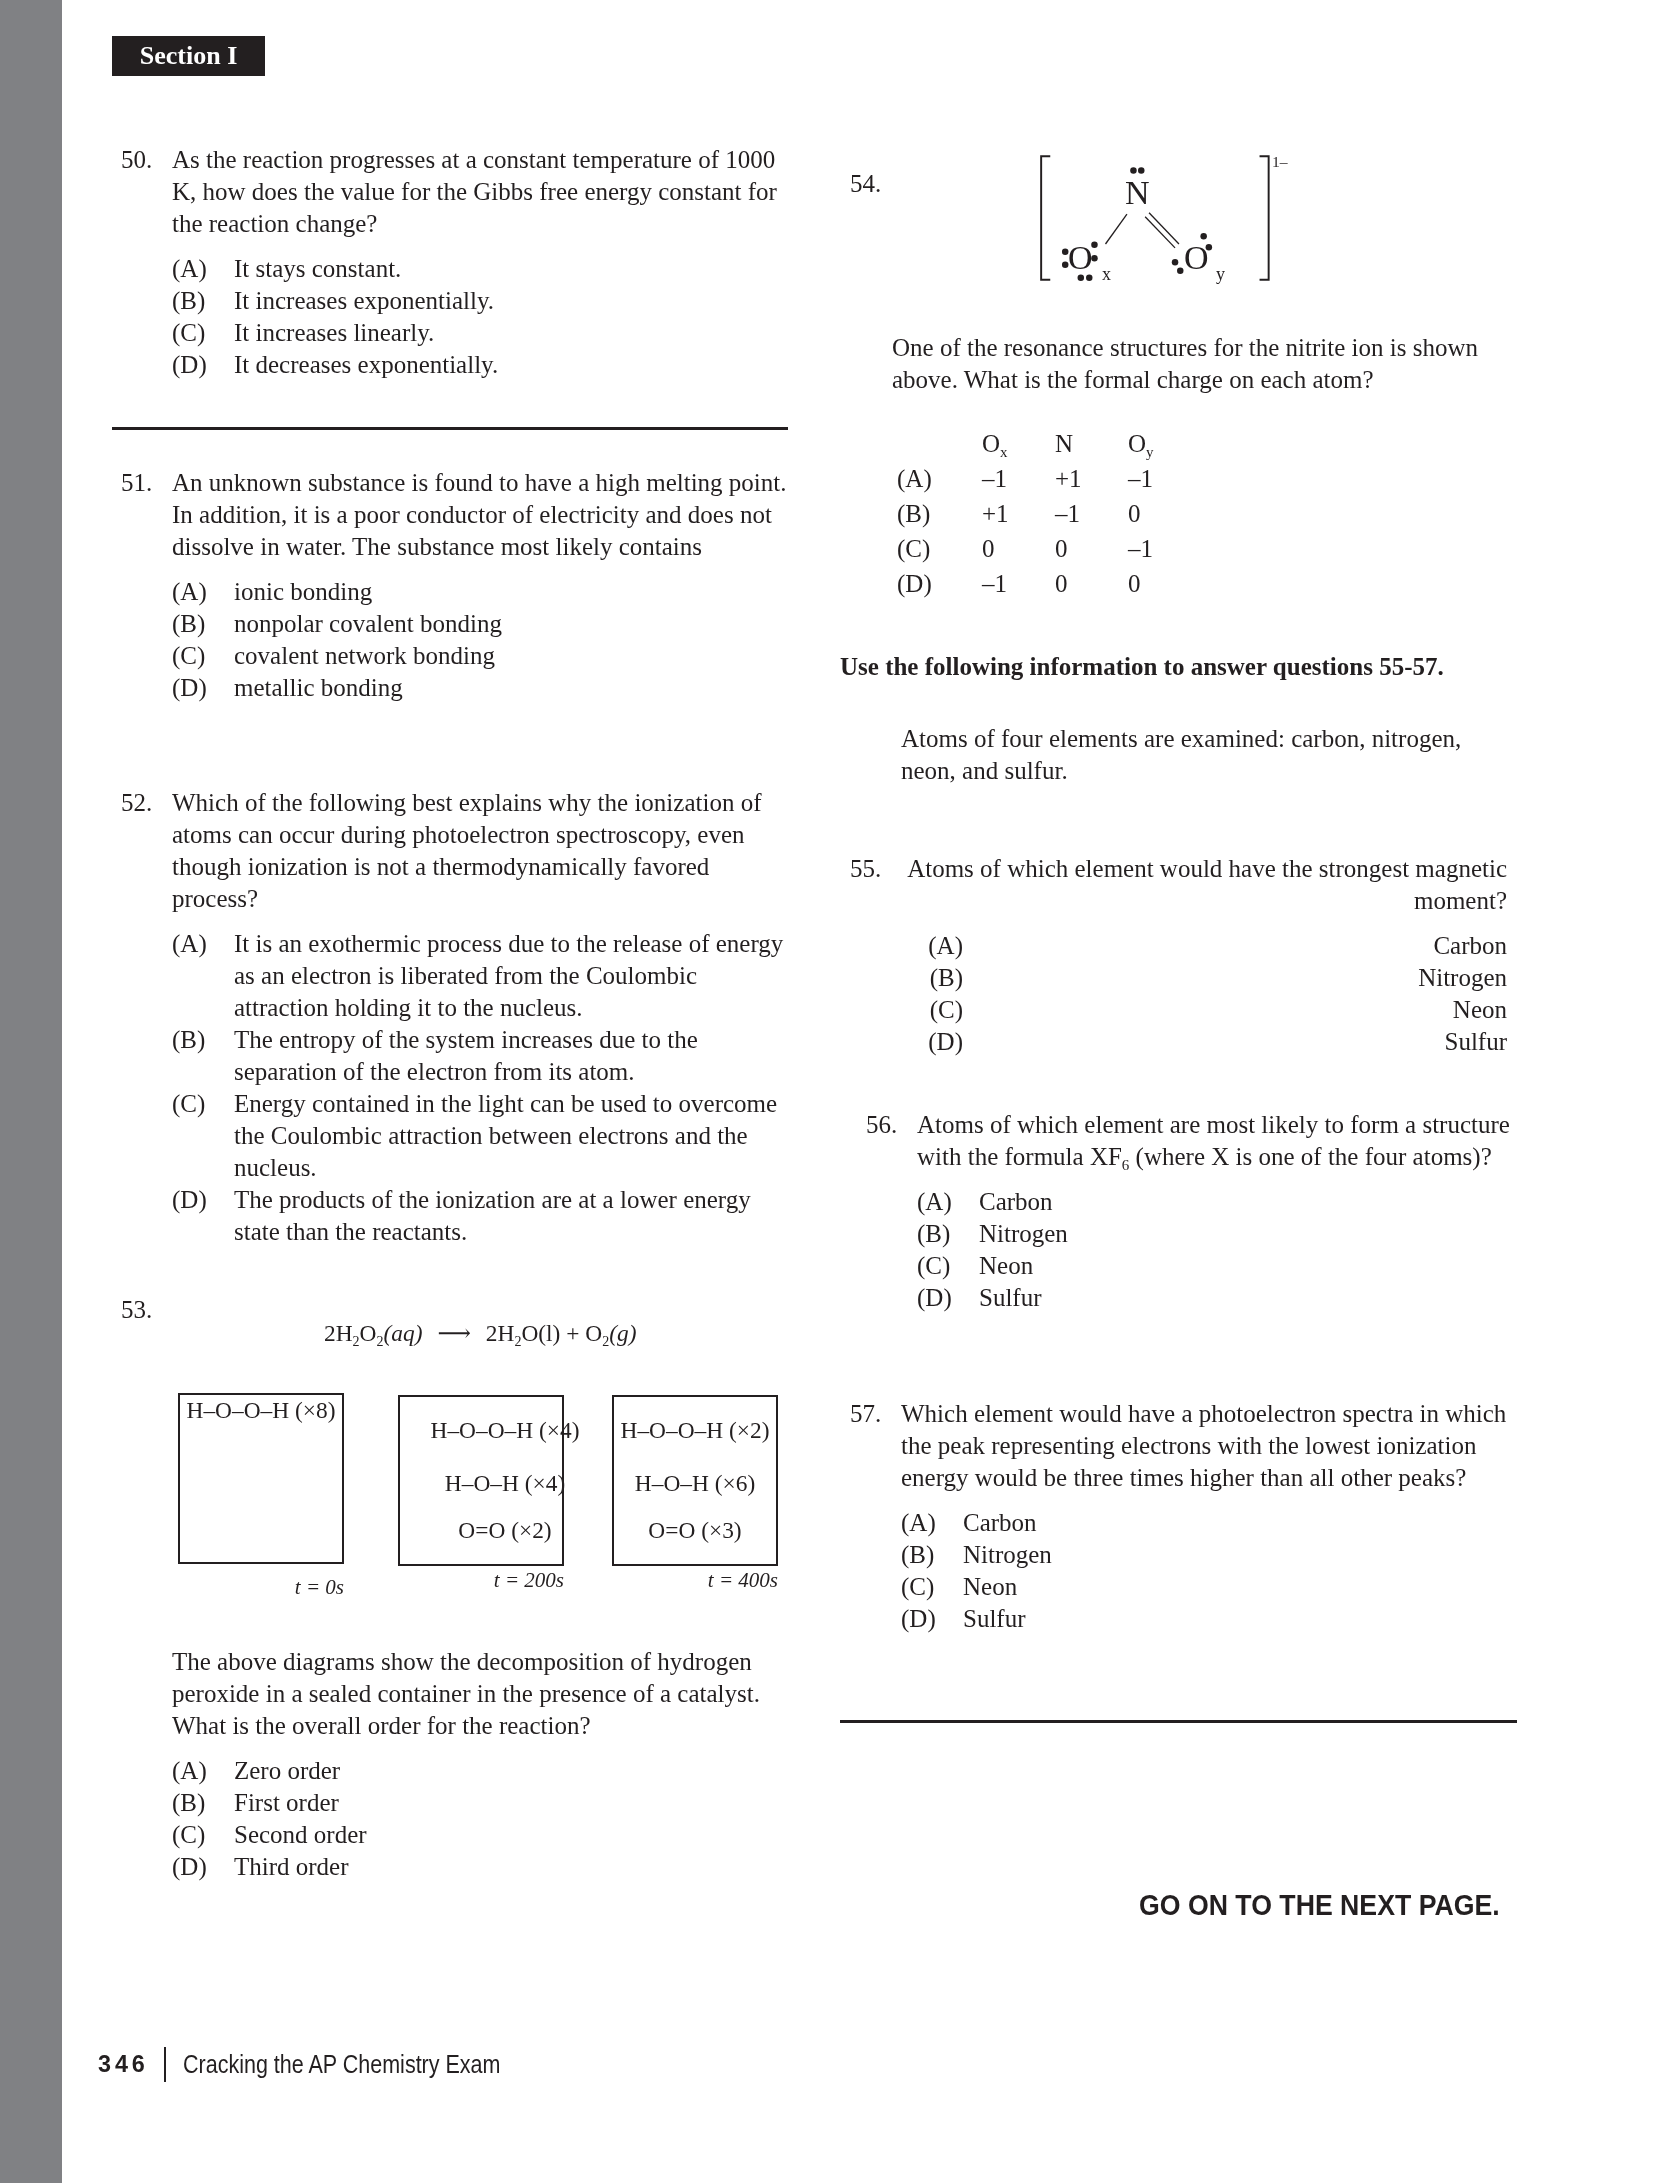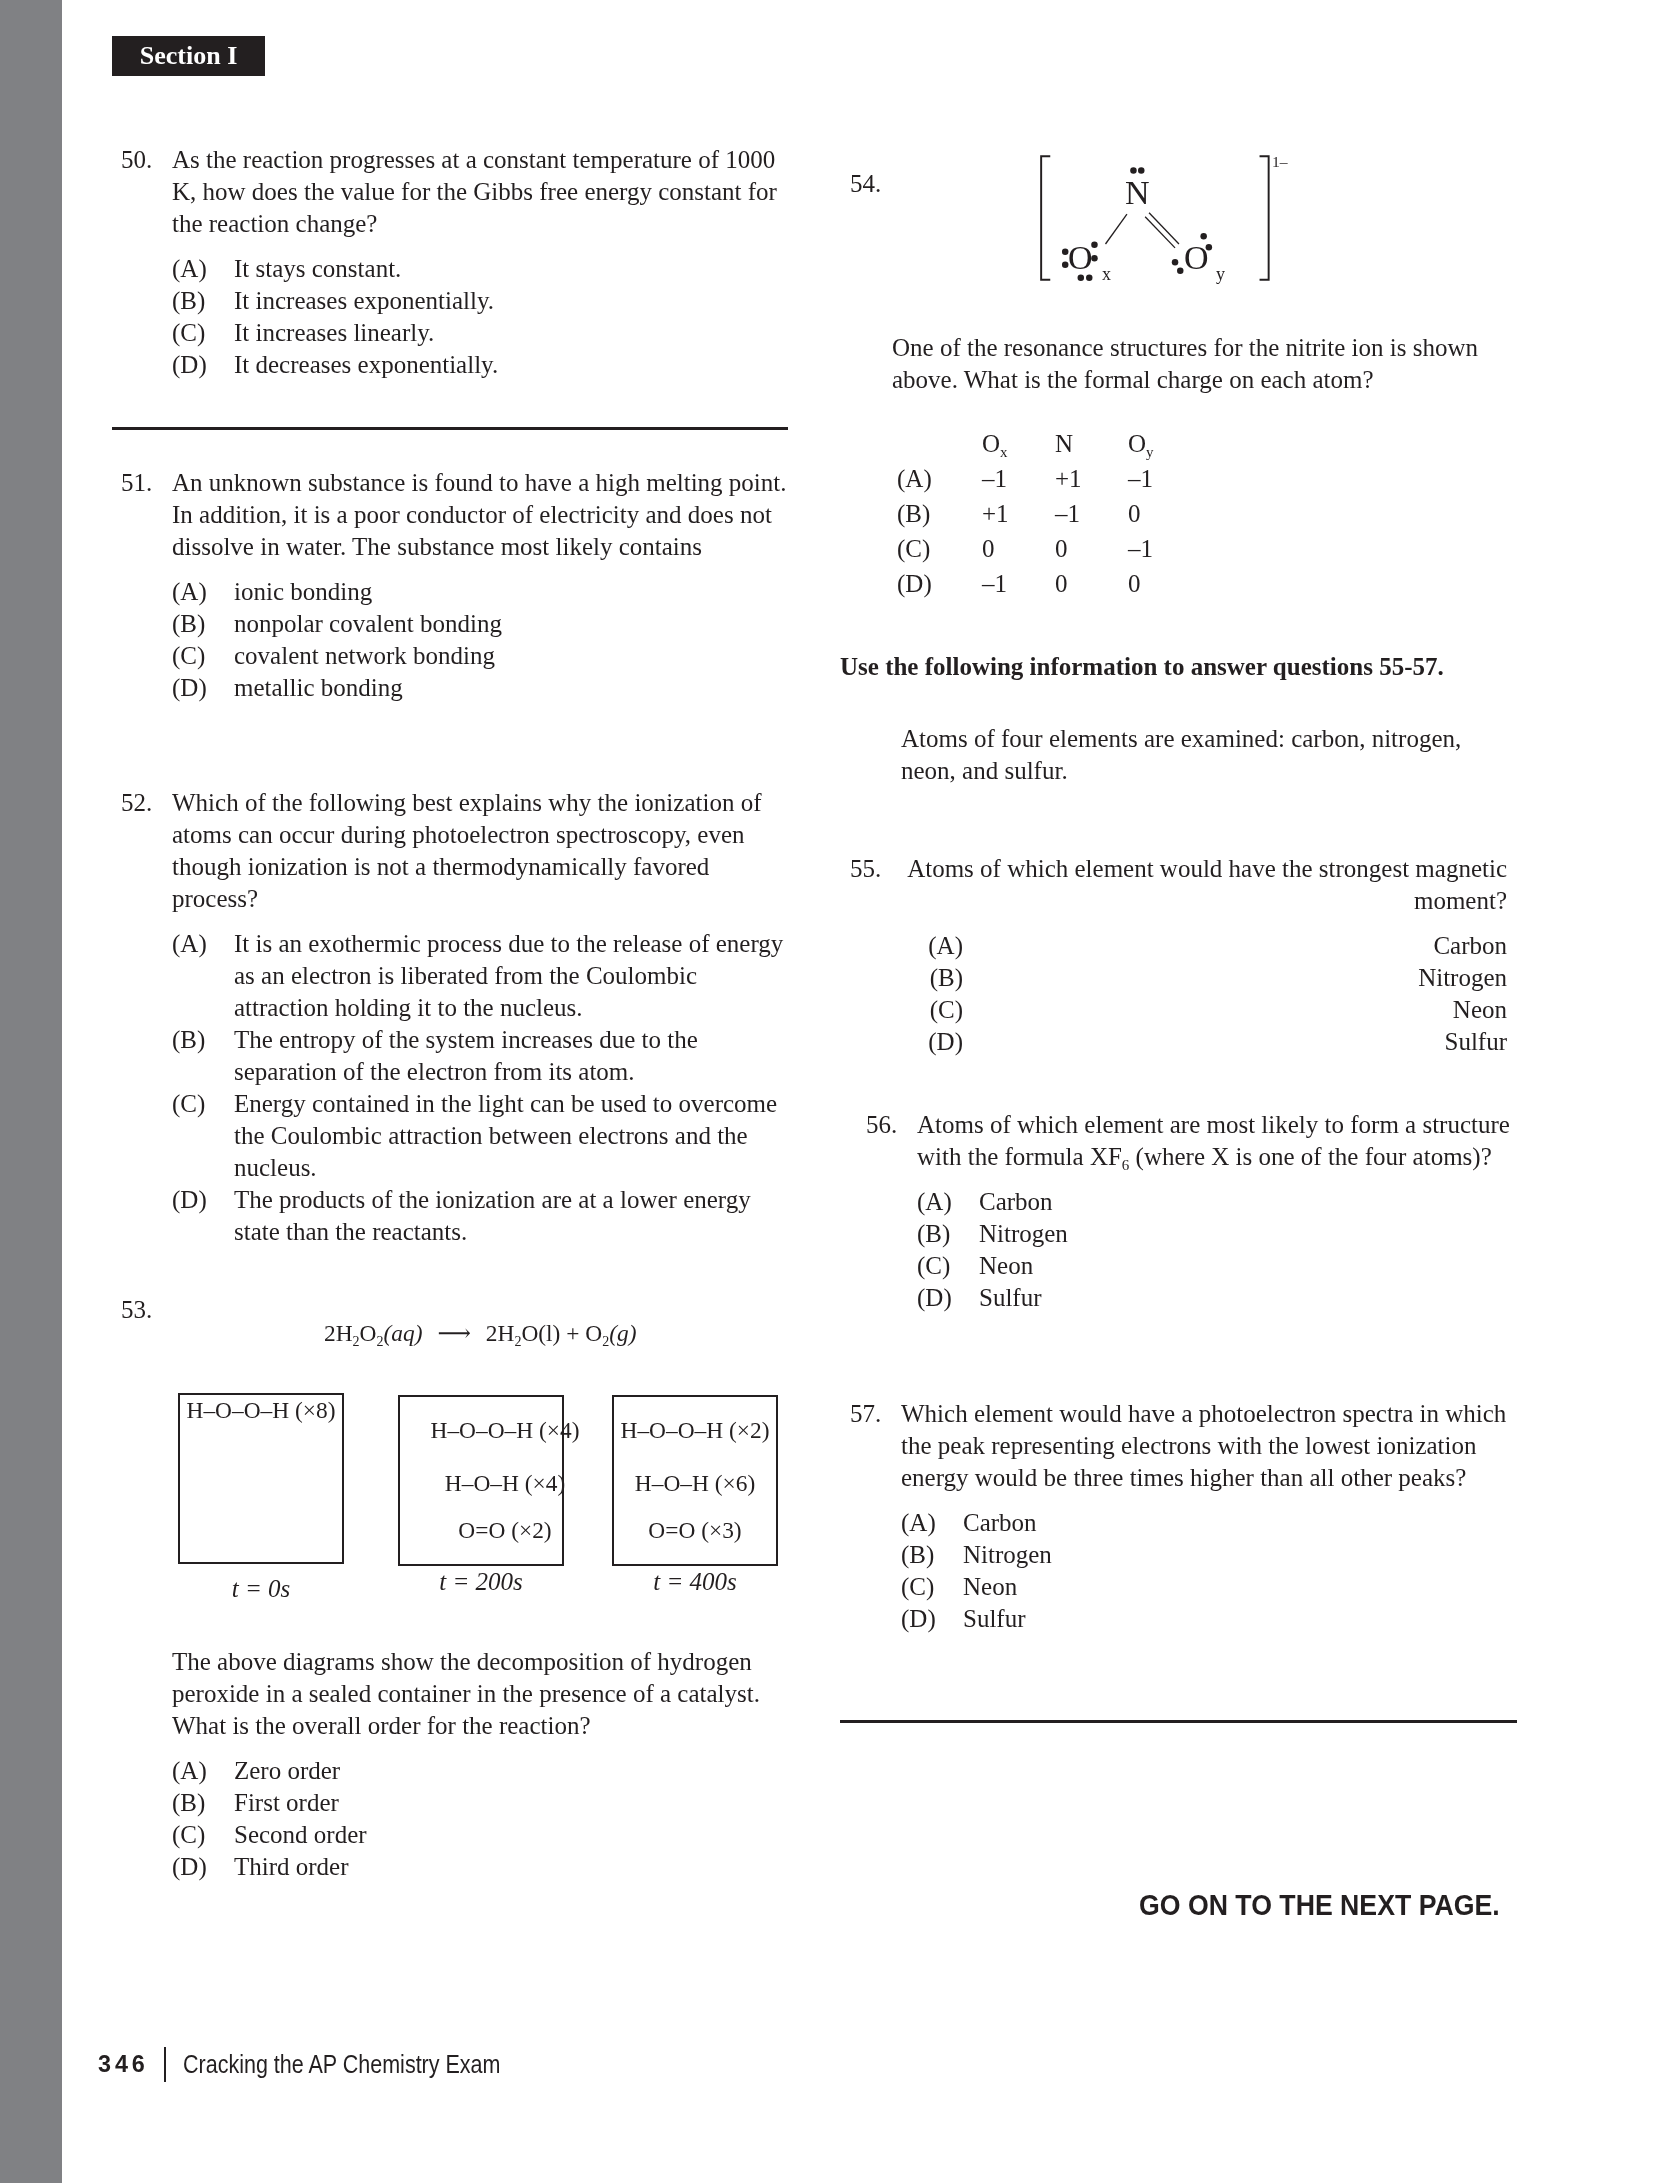--- a/index.html
+++ b/index.html
@@ -11,21 +11,21 @@
   .q { position:absolute; font-size:25px; line-height:32px; }
   .qnum { position:absolute; left:0; top:0; }
   .qtext { margin-left:51px; }
   .choices { margin-left:51px; margin-top:13px; }
   .choice { display:flex; }
   .choice .lbl { width:62px; flex:none; }
   .choice .txt { flex:1; }
   .rule { position:absolute; height:3.3px; background:#231f20; }
   .fig-box { position:absolute; border:2px solid #231f20; box-sizing:border-box; }
   .fig-line { position:absolute; width:100%; text-align:center; font-size:23.4px; }
-  .fig-caption { position:absolute; font-size:25px; text-align:center; }
+  .fig-caption { position:absolute; font-size:21px; text-align:right; }
   .tbl { position:absolute; font-size:25px; }
   .tbl .row { display:flex; height:35px; line-height:35px; }
   .tbl .c0 { width:85px; }
   .tbl .c { width:73px; text-align:left; }
   sub { font-size:0.6em; vertical-align:-0.35em; line-height:0; }
   .info-head { position:absolute; left:840px; top:653px; font-weight:bold; font-size:25px; }
   .next-page { position:absolute; left:1139px; top:1889px; font-family:"Liberation Sans", sans-serif;
                font-weight:bold; font-size:29px; transform:scaleX(0.92); transform-origin:left; }
   .footer { position:absolute; left:98px; top:2047px; font-family:"Liberation Sans", sans-serif; display:flex; align-items:center; }
   .footer .pg { font-weight:bold; font-size:23.4px; letter-spacing:3.9px; }

